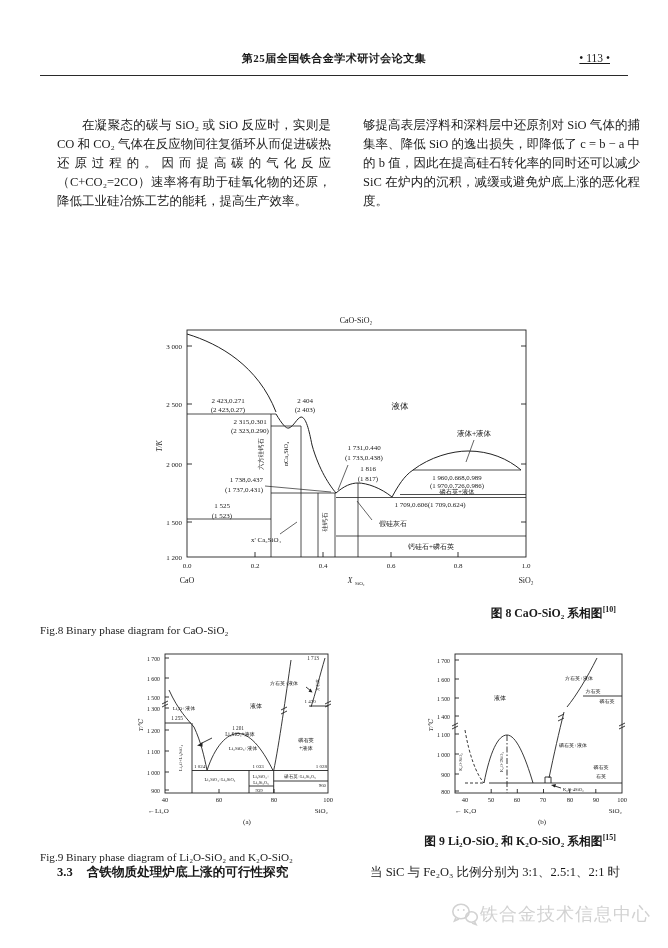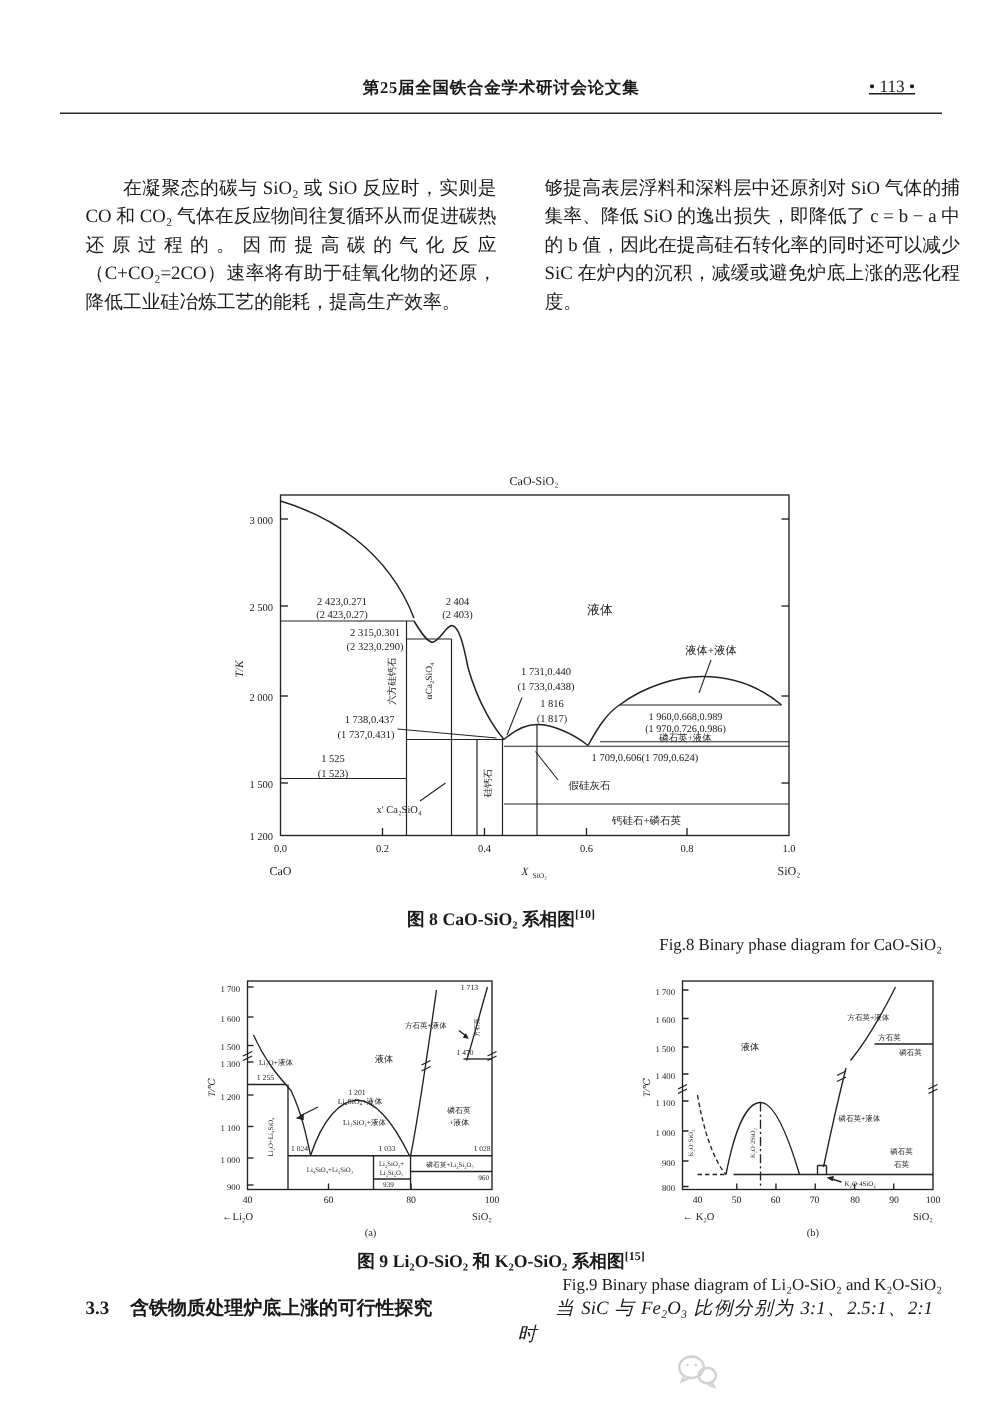--- a/index.html
+++ b/index.html
@@ -8,27 +8,27 @@
   .hdr-title { position:absolute; top:51px; left:40px; right:40px; text-align:center;
                font-size:11px; font-weight:bold; letter-spacing:.5px; }
   .hdr-page  { position:absolute; top:52px; right:58px; font-size:11.5px;text-decoration:underline; }
   .hdr-rule  { position:absolute; top:75px; left:40px; width:588px; border-top:1.4px solid #2a2a2a; }
   .col { position:absolute; top:84px; font-size:12.5px; line-height:19.1px; text-align:justify;margin-top:32px; }
   .col-left  { left:57px;  width:274px; }
   .col-right { left:363px; width:277px; }
   .para-indent { text-indent:2em; }
   .figsvg { position:absolute; }
   svg text { font-family:"Liberation Serif","DejaVu Serif",serif; fill:#1a1a1a; }
-  .cap-zh { position:absolute; left:40px; width:588px; text-align:center; font-weight:bold; font-size:11.8px; }
-  .cap-en { position:absolute; left:40px; width:588px; text-align:right; font-size:11.2px; }
+  .cap-zh { position:absolute; left:28px; width:588px; text-align:right; font-weight:bold; font-size:11.8px; }
+  .cap-en { position:absolute; left:40px; width:588px; text-align:left; font-size:11.2px; }
   sup { font-size:8px; }
   .sec-row { position:absolute; top:864px; left:57px; width:565px; }
   .sec-head { position:absolute; left:0; top:0; font-weight:bold; font-size:12.6px; }
   .sec-num { margin-right:14px;margin-top:37px; }
-  .cont-par { position:absolute; left:288px; top:0; width:277px; font-size:12.5px; text-indent:2em; text-align:justify;font-style:italic; }
+  .cont-par { position:absolute; left:288px; top:0; width:277px; font-size:12.5px; text-indent:2em; text-align:justify; }
   .watermark { position:absolute; top:901px; left:450px; display:flex; align-items:center; color:#d2d2d2; }
   .wm-text { font-size:18px; letter-spacing:1px; font-family:"Liberation Sans","DejaVu Sans",sans-serif; }
 </style>
 </head>
 <body>
 
 <div class="hdr-title">第25届全国铁合金学术研讨会论文集</div>
 <div class="hdr-page">• 113 •</div>
 <div class="hdr-rule"></div>
 
@@ -305,13 +305,14 @@
   <svg width="30" height="26" viewBox="0 0 30 26">
     <g stroke="#d2d2d2" stroke-width="1.6" fill="none">
       <ellipse cx="11" cy="10.5" rx="8.2" ry="7.2"></ellipse>
       <path d="M 6,16.5 L 4.5,20 L 9,18"></path>
       <ellipse cx="21.5" cy="16" rx="5.8" ry="5.2"></ellipse>
       <path d="M 24.5,20.5 L 26,23.5 L 22,22"></path>
     </g>
     <circle cx="8.2" cy="9" r="0.9" fill="#d2d2d2"></circle>
     <circle cx="13.8" cy="9" r="0.9" fill="#d2d2d2"></circle>
   </svg>
+  <span class="wm-text">铁合金技术信息中心</span>
 </div>
 
 </body></html>

